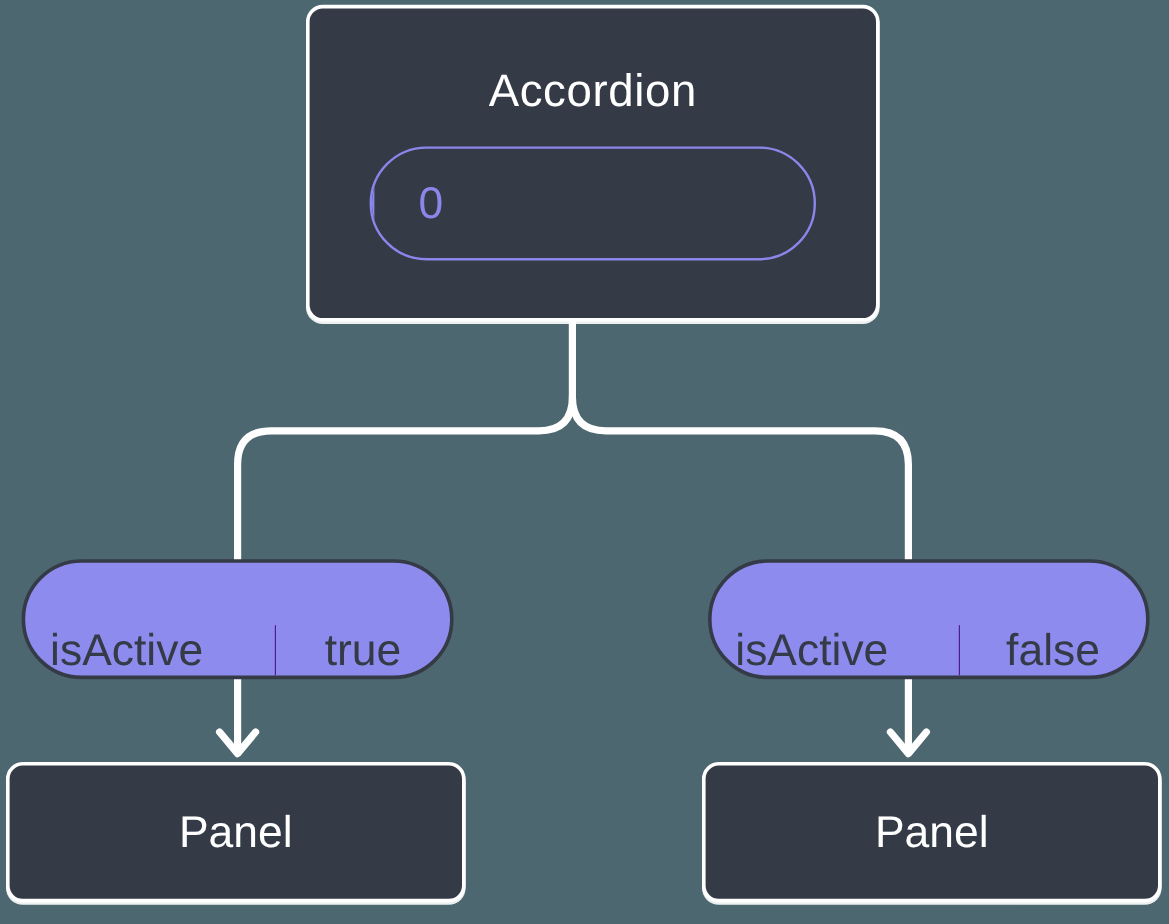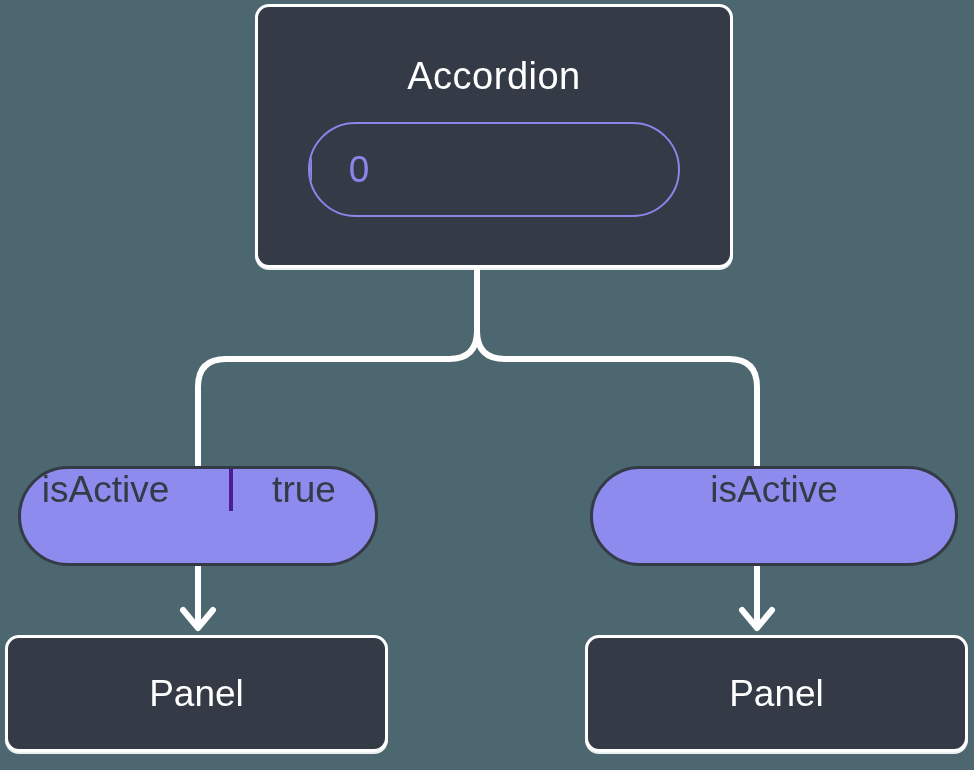--- a/index.html
+++ b/index.html
@@ -71,32 +71,32 @@
   }
 
   .prop-pill {
     position: absolute;
     top: 466px;
     height: 100px;
     background: #8d8cee;
     border: 3px solid #343a46;
     border-radius: 50px;
     display: flex;
-    align-items: flex-start;
+    align-items: flex-end;
     color: #343a46;
     font-size: 37px;
     z-index: 2;
     overflow: hidden;
   }
   .prop-pill .pill-key {
     flex: 1;
     display: flex; align-items: center; justify-content: center;
   }
   .prop-pill .pill-val {
-    border-left: 4px solid #4c1d95;
+    border-left: 1px solid #4c1d95;
     display: flex; align-items: center; justify-content: center; margin-left: 39px;
   }
   .prop-pill.left  { left: 18px;  width: 360px; }
   .prop-pill.left  .pill-val { width: 146px; }
   .prop-pill.right { left: 590px; width: 368px; }
   .prop-pill.right .pill-val { width: 156px; }
 
   .panel-node {
     top: 635px;
     width: 383px; height: 117px;
@@ -129,20 +129,21 @@
     </div>
   </div>
 
   <div class="prop-pill left">
     <span class="pill-key">isActive</span>
     <span class="pill-val">true</span>
   </div>
 
   <div class="prop-pill right">
     <span class="pill-key">isActive</span>
+    <span class="pill-val">false</span>
   </div>
 
   <div class="node panel-node left">
     <span>Panel</span>
   </div>
 
   <div class="node panel-node right">
     <span>Panel</span>
   </div>
 

